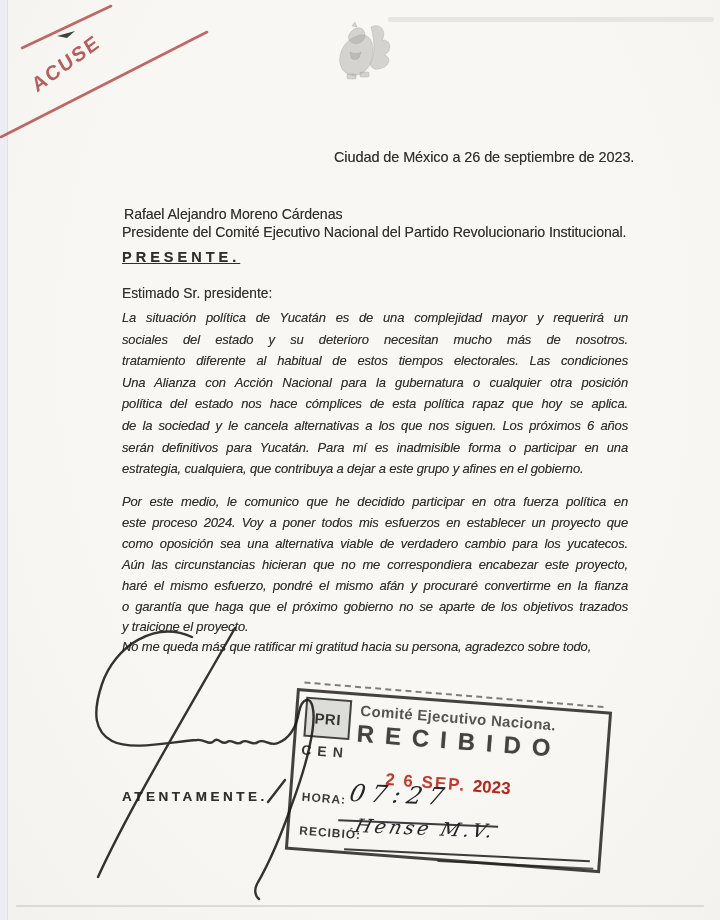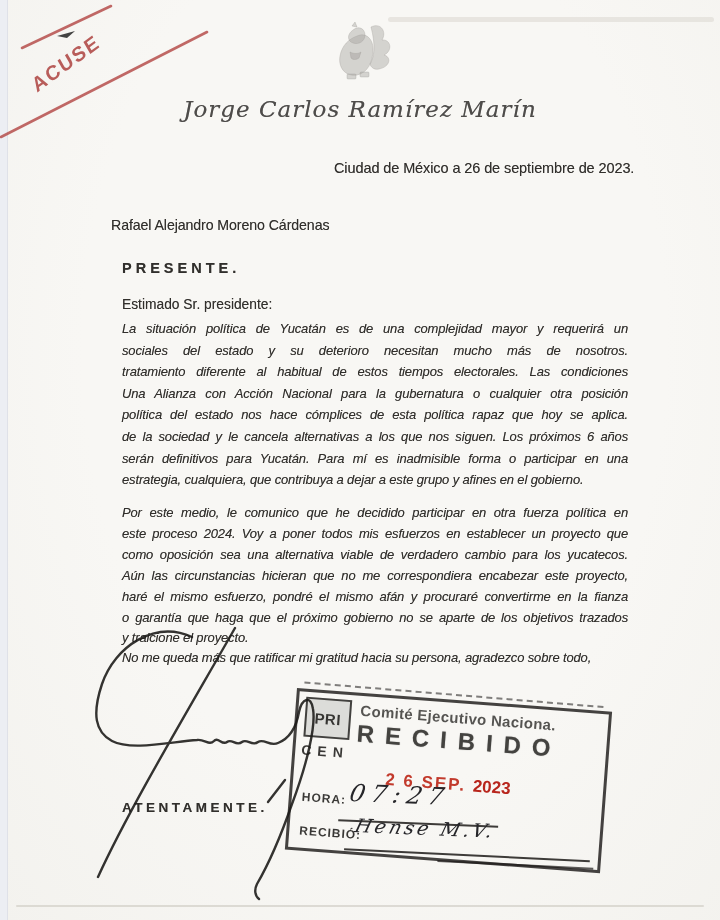--- a/index.html
+++ b/index.html
@@ -14,25 +14,25 @@
   .smudge-top{position:absolute;left:388px;top:17px;width:326px;height:5px;background:#dedcd6;opacity:.65;border-radius:3px;}
   .scanline-bottom{position:absolute;left:16px;top:905px;width:688px;height:2px;background:#d6d3cc;opacity:.8;border-radius:2px;}
   
   .logo{position:absolute;left:326px;top:22px;width:66px;height:62px;opacity:.75;}
   .header-name{
     position:absolute;left:0;top:96px;width:720px;text-align:center;
     font-family:"DejaVu Serif", serif;font-style:italic;font-size:23px;letter-spacing:1px;
     color:#4e4c4a;text-shadow:0 0 .6px rgba(70,70,70,.5);
   }
   
-  .txt{text-shadow:0 0 .5px rgba(49,47,44,.5);margin-top:11px;}
+  .txt{text-shadow:0 0 .5px rgba(49,47,44,.5);}
   .date-line{position:absolute;left:334px;top:149px;font-size:14.5px;letter-spacing:-.1px;}
-  .recipient-name{position:absolute;left:111px;top:206px;font-size:14.2px;letter-spacing:-.1px;}
+  .recipient-name{position:absolute;left:124px;top:206px;font-size:14.2px;letter-spacing:-.1px;}
   .recipient-title{position:absolute;left:122px;top:224px;font-size:14.2px;letter-spacing:-.1px;}
-  .presente{position:absolute;left:122px;top:249px;font-size:14.5px;font-weight:700;letter-spacing:4px;}
+  .presente{position:absolute;left:122px;top:249px;font-size:14.5px;font-weight:700;letter-spacing:4px;text-decoration:underline;}
   .salutation{position:absolute;left:122px;top:286px;font-size:13.8px;}
   .para{position:absolute;left:122px;width:506px;font-size:13px;letter-spacing:-.15px;font-style:italic;}
   .para .line{text-align:justify;text-align-last:justify;white-space:normal;}
   .para .line:last-child{text-align-last:left;}
   .p1{top:307px;line-height:21.6px;}
   .p2{top:492px;line-height:20.9px;}
   .p3{top:636px;line-height:21.5px;}
   .closing{position:absolute;left:122px;top:789px;font-size:13.5px;font-weight:700;letter-spacing:3.5px;}
   
   .acuse-svg{position:absolute;left:0;top:0;}
@@ -95,24 +95,24 @@
     <g fill="#8f8c88" fill-opacity="0.45" stroke="#7d7a76" stroke-width="0.6" stroke-opacity="0.55">
       <path d="M45 5 C55 0,61 10,56 18 C65 17,67 29,58 33 C66 35,64 45,53 47 C49 48,45 46,44 42 C48 36,50 24,45 5 Z"></path>
       <path d="M31 14 C40 10,47 17,47 27 C47 41,41 51,31 53 C19 55,12 45,14 34 C16 23,23 17,31 14 Z"></path>
       <path d="M27 8 C33 3,39 7,39 13 C39 19,33 23,27 21 C21 19,21 12,27 8 Z"></path>
       <path d="M26 4 l3 -4 l2 5 z"></path>
       <rect x="21" y="52" width="9" height="5" rx="1"></rect>
       <rect x="34" y="50" width="9" height="5" rx="1"></rect>
       <path d="M24 30 c4 2,8 2,11 0 l-2 6 c-3 2,-6 2,-8 0 z" fill-opacity="0.55"></path>
     </g>
   </svg>
-  <div class="header-name">Jorge Carlos Ramírez Marín</div>
 
   <div class="date-line txt">Ciudad de México a 26 de septiembre de 2023.</div>
   <div class="recipient-name txt">Rafael Alejandro Moreno Cárdenas</div>
+  <div class="recipient-title txt">Presidente del Comité Ejecutivo Nacional del Partido Revolucionario Institucional.</div>
   <div class="presente txt">PRESENTE.</div>
   <div class="salutation txt">Estimado Sr. presidente:</div>
 
   <div class="para p1 txt">
 
   <div class="line">La situación política de Yucatán es de una complejidad mayor y requerirá un</div>
       <div class="line">sociales del estado y su deterioro necesitan mucho más de nosotros.</div>
       <div class="line">tratamiento diferente al habitual de estos tiempos electorales. Las condiciones</div>
       <div class="line">Una Alianza con Acción Nacional para la gubernatura o cualquier otra posición</div>
       <div class="line">política del estado nos hace cómplices de esta política rapaz que hoy se aplica.</div>

